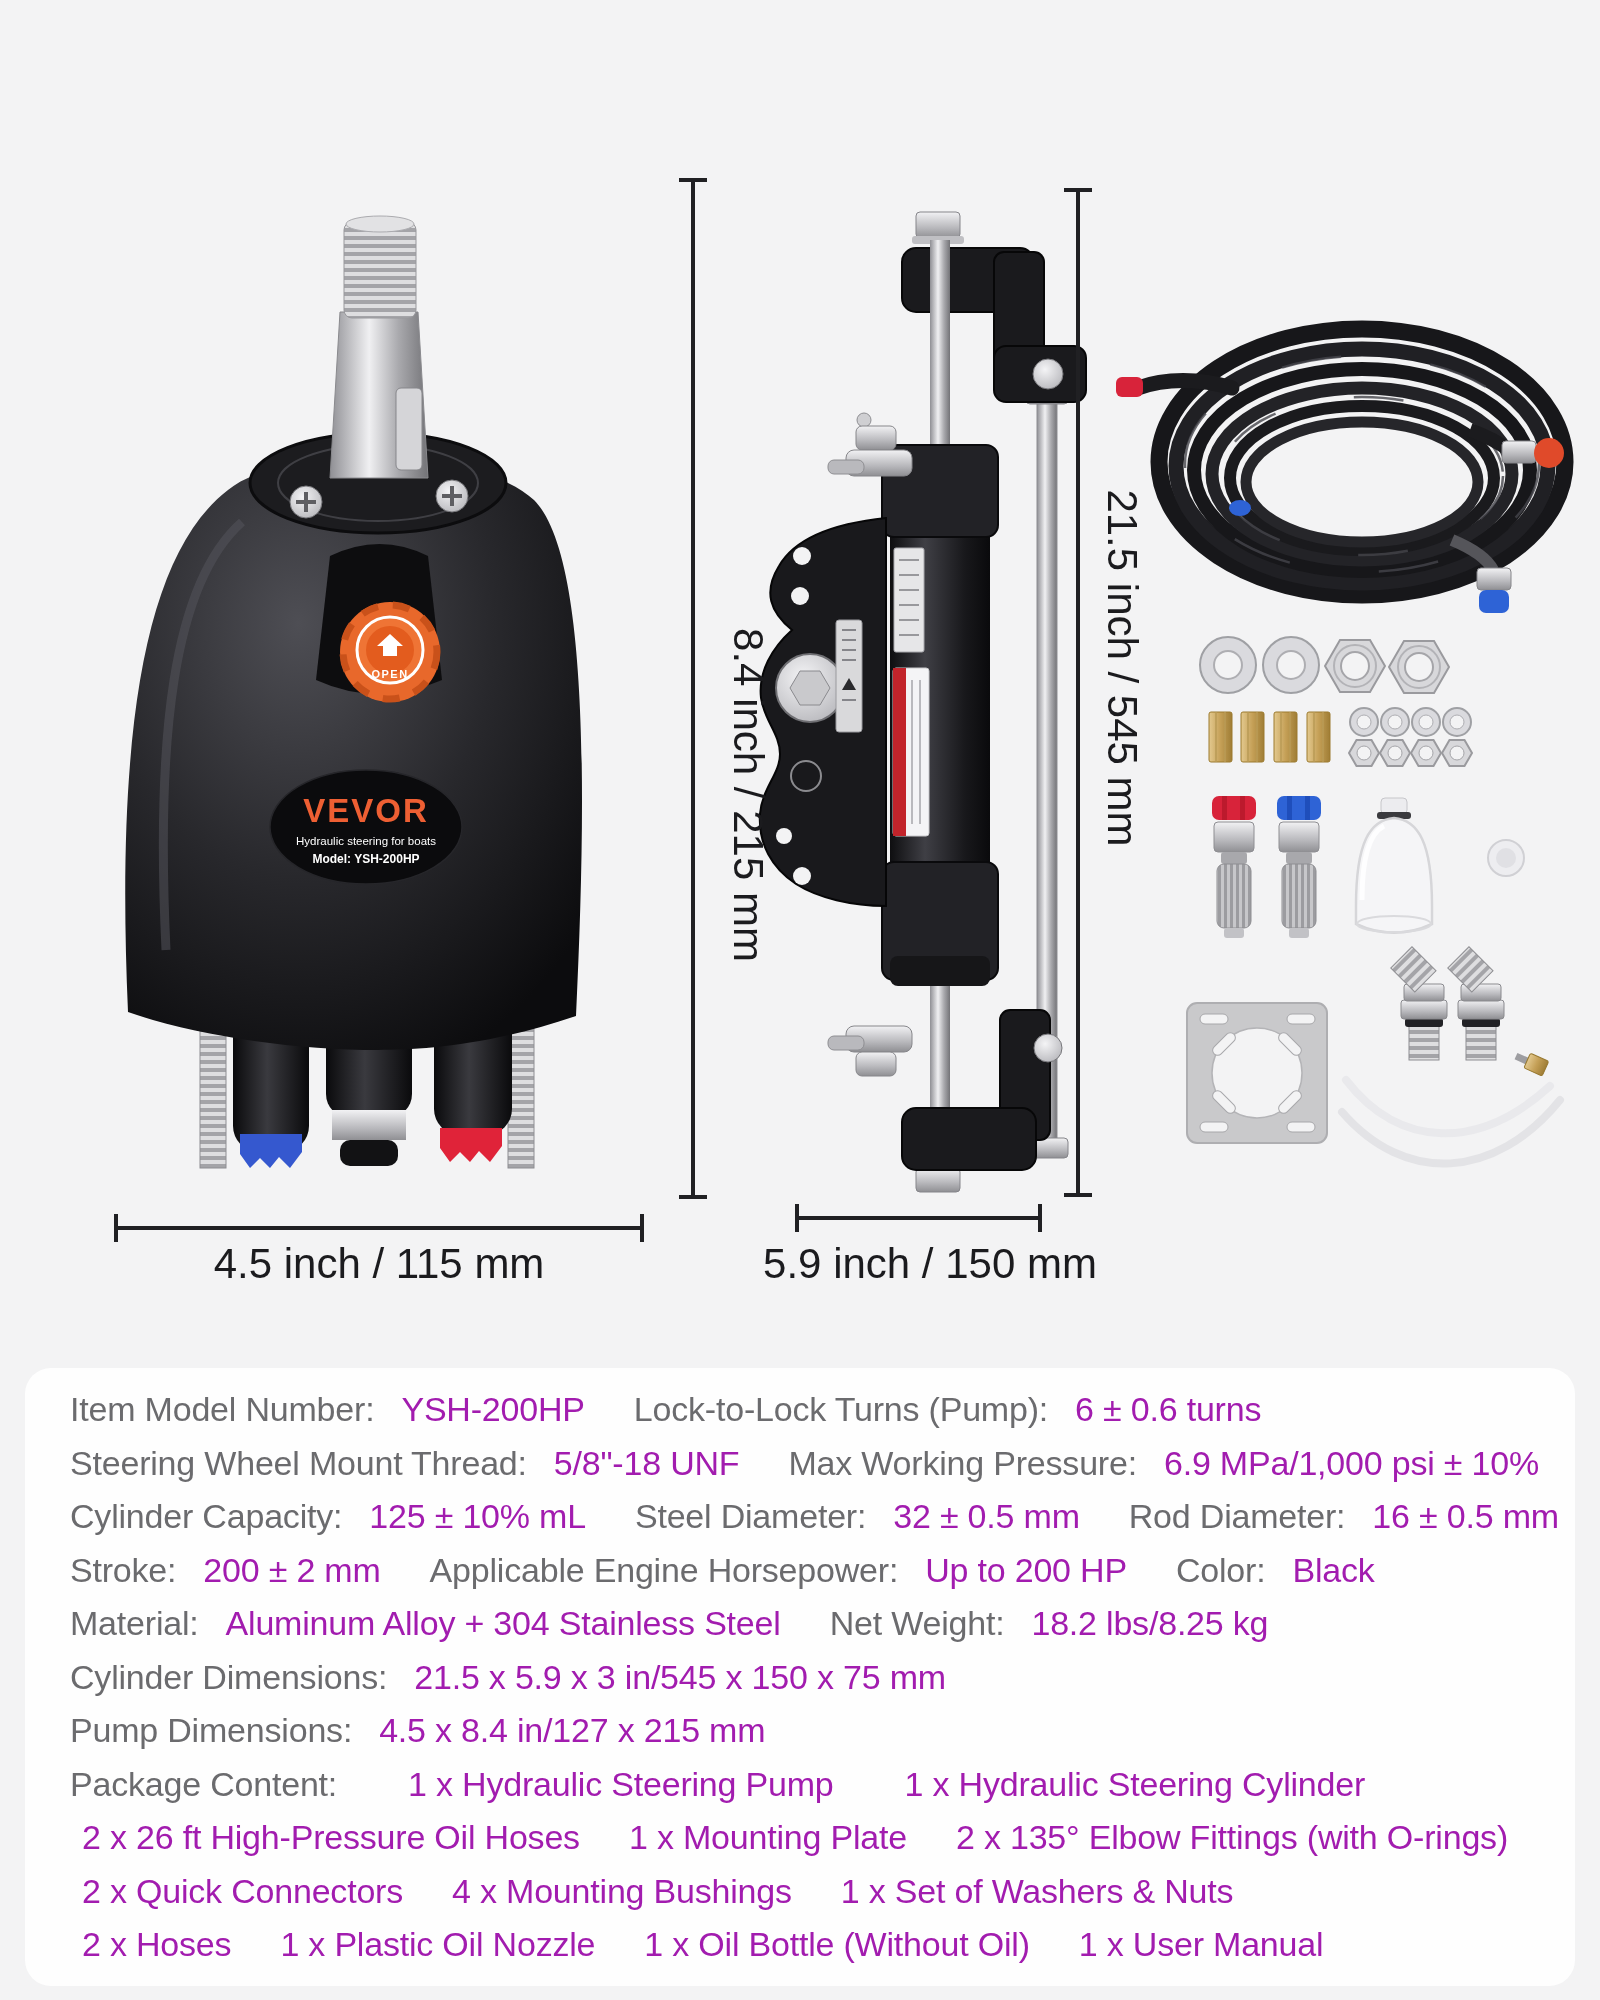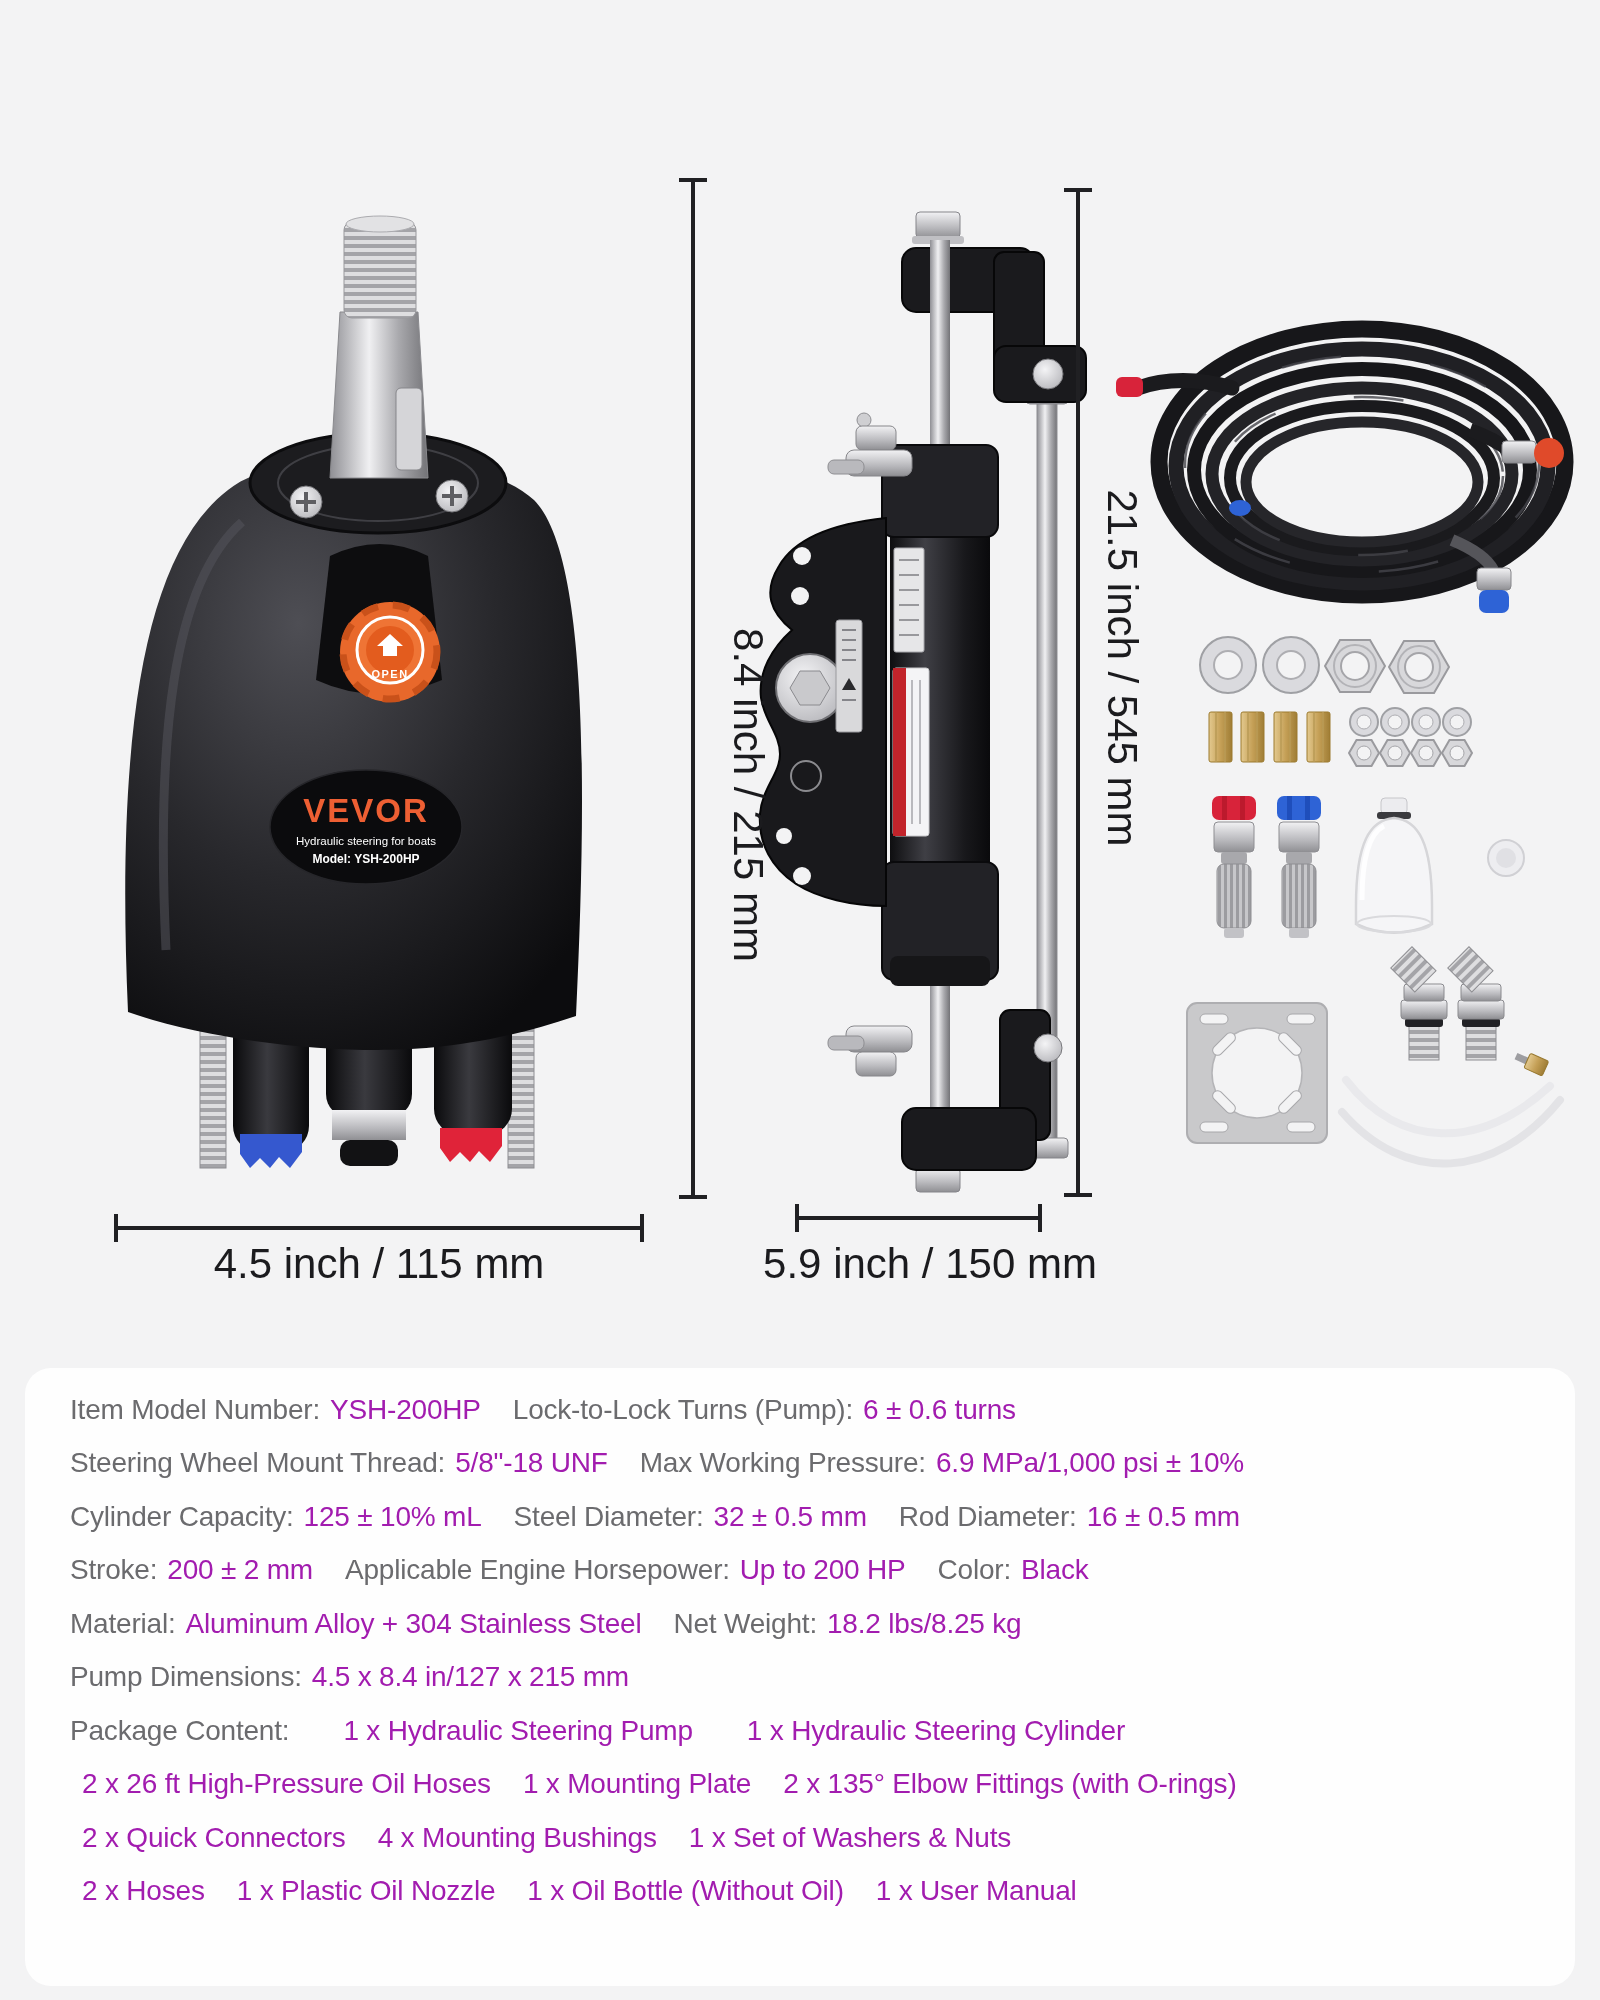--- a/index.html
+++ b/index.html
@@ -10,21 +10,21 @@
   
   .dim{font-family:"Liberation Sans",sans-serif;font-size:42px;fill:#1b1b1e;}
   .brand-v{font-family:"Liberation Sans",sans-serif;font-weight:700;font-size:33px;fill:#ee5f33;letter-spacing:2px;}
   .brand-s{font-family:"Liberation Sans",sans-serif;font-size:11.5px;fill:#ffffff;}
   .brand-m{font-family:"Liberation Sans",sans-serif;font-size:12px;font-weight:700;fill:#ffffff;}
   .knob-t{font-family:"Liberation Sans",sans-serif;font-size:11px;font-weight:700;fill:#ffffff;letter-spacing:1.5px;}
 
   
   .spec-card{position:absolute;left:25px;top:1368px;width:1550px;height:618px;background:#fefefe;
              border-radius:26px;padding:15px 18px 0 45px;box-sizing:border-box;}
-  .spec-row{height:53.5px;display:flex;align-items:center;white-space:nowrap;font-size:28px;letter-spacing:-0.2px;}
+  .spec-row{height:53.5px;display:flex;align-items:center;white-space:nowrap;font-size:34px;letter-spacing:-0.2px;gap:17px;}
   .lb{color:#6b6b6e;font-weight:400;}
   .vl{color:#a21caf;font-weight:400;margin-left:10px;}
   .g{margin-left:32px;}
   .g2{margin-left:54px;}
   .first{margin-left:12px;}
 </style>
 </head>
 <body>
 
 <div class="canvas">
@@ -449,20 +449,24 @@
     <span class="vl">Black</span>
   </div>
 
   <div class="spec-row">
     <span class="lb">Material:</span>
     <span class="vl">Aluminum Alloy + 304 Stainless Steel</span>
     <span class="lb g">Net Weight:</span>
     <span class="vl">18.2 lbs/8.25 kg</span>
   </div>
 
+  <div class="spec-row">
+    <span class="lb">Cylinder Dimensions:</span>
+    <span class="vl">21.5 x 5.9 x 3 in/545 x 150 x 75 mm</span>
+  </div>
 
   <div class="spec-row">
     <span class="lb">Pump Dimensions:</span>
     <span class="vl">4.5 x 8.4 in/127 x 215 mm</span>
   </div>
 
   <div class="spec-row">
     <span class="lb">Package Content:</span>
     <span class="vl g2">1 x Hydraulic Steering Pump</span>
     <span class="vl g2">1 x Hydraulic Steering Cylinder</span>

